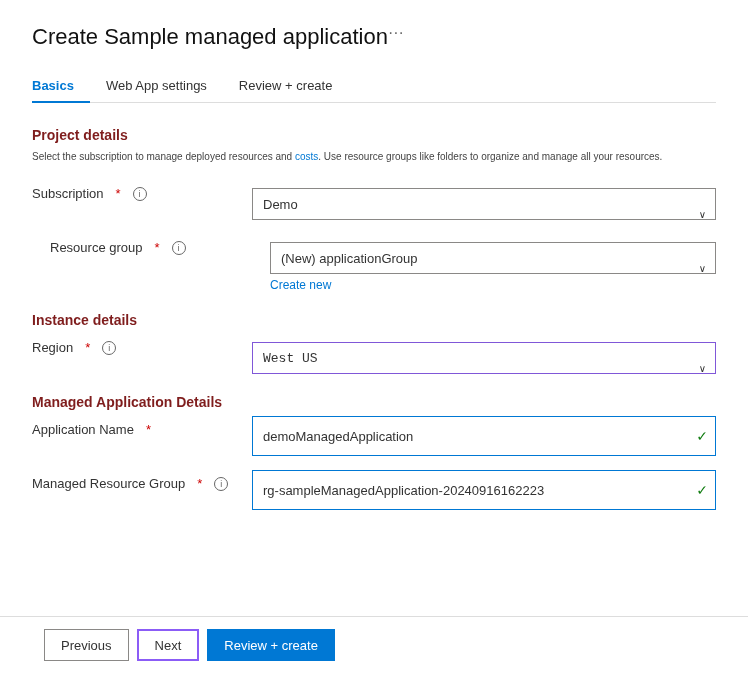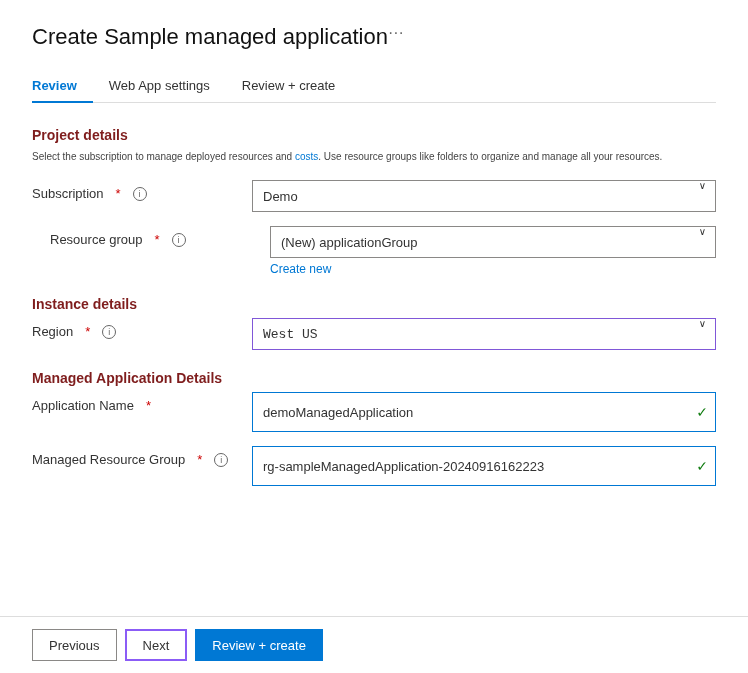--- a/index.html
+++ b/index.html
@@ -100,21 +100,22 @@
       color: #666;
       cursor: pointer;
       font-style: normal;
     }
     .form-control-col {
       flex: 1;
     }
     .select-wrapper {
       position: relative;
       display: flex;
-      align-items: flex-start;
+      align-items: flex-end;
+      margin-top: 8px;
     }
     .select-box {
       width: 100%;
       padding: 5px 32px 5px 10px;
       border: 1px solid #8a8886;
       background: #fff;
       font-size: 13px;
       color: #333;
       appearance: none;
       cursor: pointer;
@@ -168,21 +169,21 @@
       margin-bottom: 20px;
     }
     
     .bottom-bar {
       position: fixed;
       bottom: 0;
       left: 0;
       width: 748px;
       background: #fff;
       border-top: 1px solid #ddd;
-      padding: 12px 32px;
+      padding: 12px 44px;
       display: flex;
       align-items: center;
       gap: 8px;
     }
     .btn {
       height: 32px;
       padding: 0 16px;
       font-size: 13px;
       cursor: pointer;
       border: 1px solid #8a8886;
@@ -207,21 +208,21 @@
 <body>
 
 <div class="page-container">
 
   <div class="page-title-row">
     <h1 class="page-title">Create Sample managed application</h1>
     <span class="ellipsis-icon">···</span>
   </div>
 
   <div class="tabs">
-    <div class="tab active">Review</div>
+    <div class="tab active">Basics</div>
     <div class="tab">Web App settings</div>
     <div class="tab">Review + create</div>
   </div>
 
   <div class="section-spacer">
     <div class="section-heading">Project details</div>
     <div class="section-desc">
       Select the subscription to manage deployed resources and <a>costs</a>. Use resource groups like folders to organize and manage all your resources.
     </div>
 

